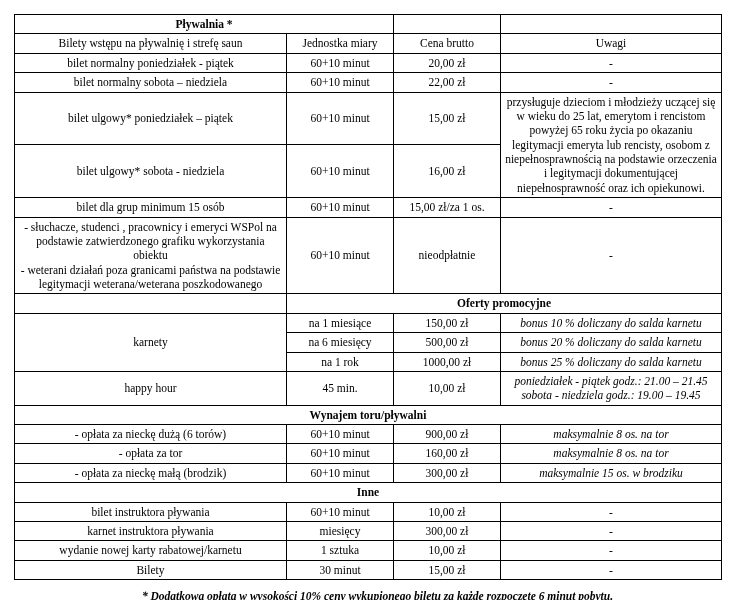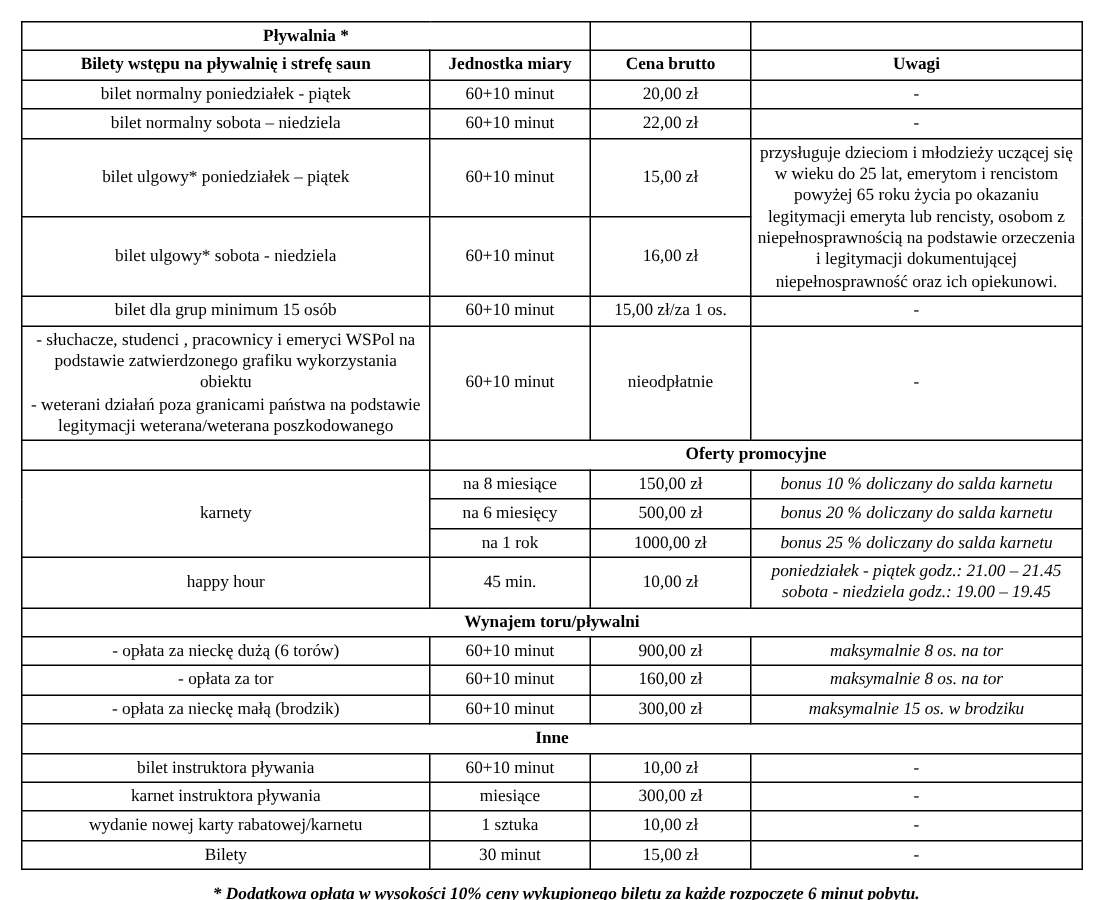--- a/index.html
+++ b/index.html
@@ -38,21 +38,21 @@
   .col-a { width: 272px; }
   .col-b { width: 107px; }
   .col-c { width: 107px; }
   .col-d { width: 221px; }
 
   td.title {
     font-weight: bold;
     font-size: 12px;
   }
   td.head {
-    font-weight: bold;
+    font-weight: normal;
     font-size: 12px;
     padding: 5px 3px;
   }
   td.section {
     font-weight: bold;
     font-size: 12.5px;
     padding: 3px;
     margin-left: 40px;
   }
   td.note {
@@ -146,21 +146,21 @@
         <td class="dash">-</td>
       </tr>
 
       <tr>
         <td>&nbsp;</td>
         <td class="section" colspan="3">Oferty promocyjne</td>
       </tr>
 
       <tr>
         <td rowspan="3">karnety</td>
-        <td>na 8 miesiące</td>
+        <td>na 1 miesiące</td>
         <td>150,00 zł</td>
         <td class="note">bonus 10 % doliczany do salda karnetu</td>
       </tr>
       <tr>
         <td>na 6 miesięcy</td>
         <td>500,00 zł</td>
         <td class="note">bonus 20 % doliczany do salda karnetu</td>
       </tr>
       <tr>
         <td>na 1 rok</td>
@@ -203,21 +203,21 @@
       </tr>
 
       <tr>
         <td>bilet instruktora pływania</td>
         <td>60+10 minut</td>
         <td>10,00 zł</td>
         <td class="dash">-</td>
       </tr>
       <tr>
         <td>karnet instruktora pływania</td>
-        <td>miesiące</td>
+        <td>miesięcy</td>
         <td>300,00 zł</td>
         <td class="dash">-</td>
       </tr>
       <tr>
         <td>wydanie nowej karty rabatowej/karnetu</td>
         <td>1 sztuka</td>
         <td>10,00 zł</td>
         <td class="dash">-</td>
       </tr>
       <tr>

